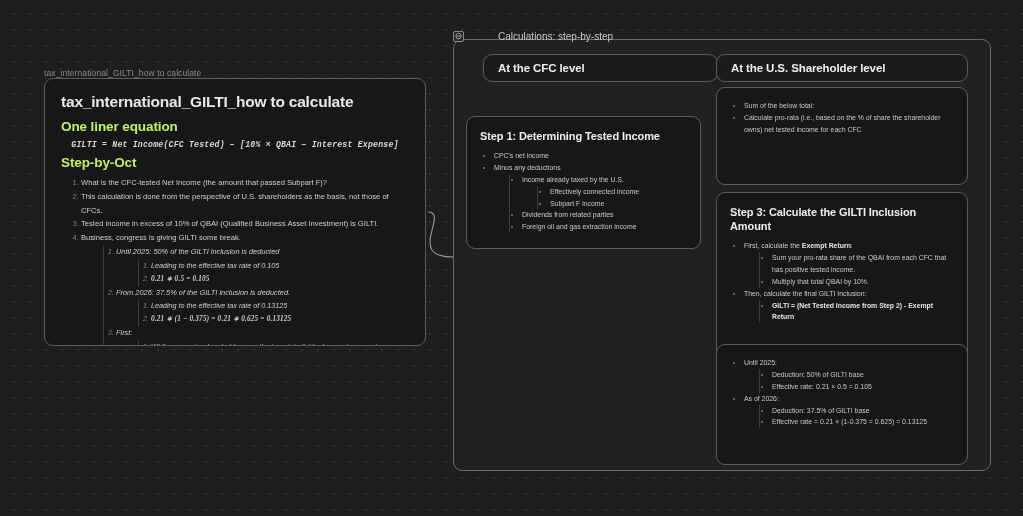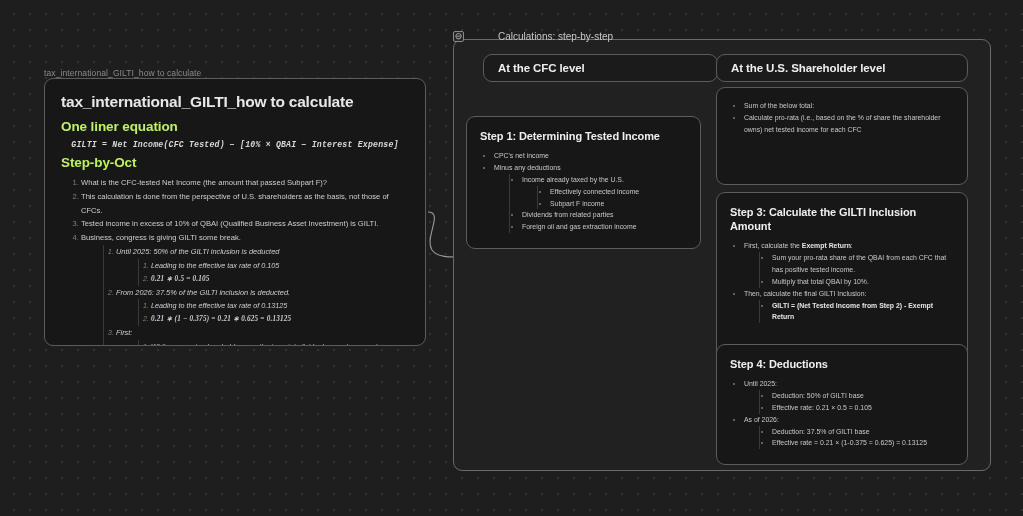--- a/index.html
+++ b/index.html
@@ -354,21 +354,20 @@
       <li>
         <span>Then, calculate the final GILTI Inclusion:</span>
         <ul class="b2">
           <li><span class="bold">GILTI = (Net Tested Income from Step 2) - Exempt Return</span></li>
         </ul>
       </li>
     </ul>
   </div>
 
   <div id="step4" class="card step">
-    <div class="title">Step 4: Deductions</div>
     <ul class="b1">
       <li>
         <span>Until 2025:</span>
         <ul class="b2">
           <li><span>Deduction: 50% of GILTI base</span></li>
           <li><span>Effective rate: 0.21 × 0.5 = 0.105</span></li>
         </ul>
       </li>
       <li>
         <span>As of 2026:</span>

